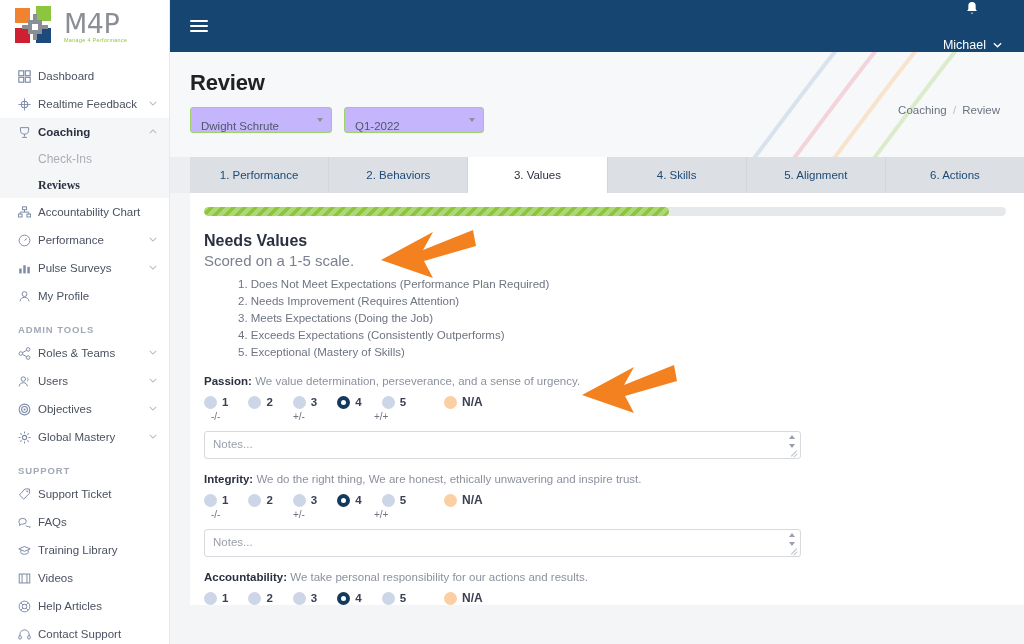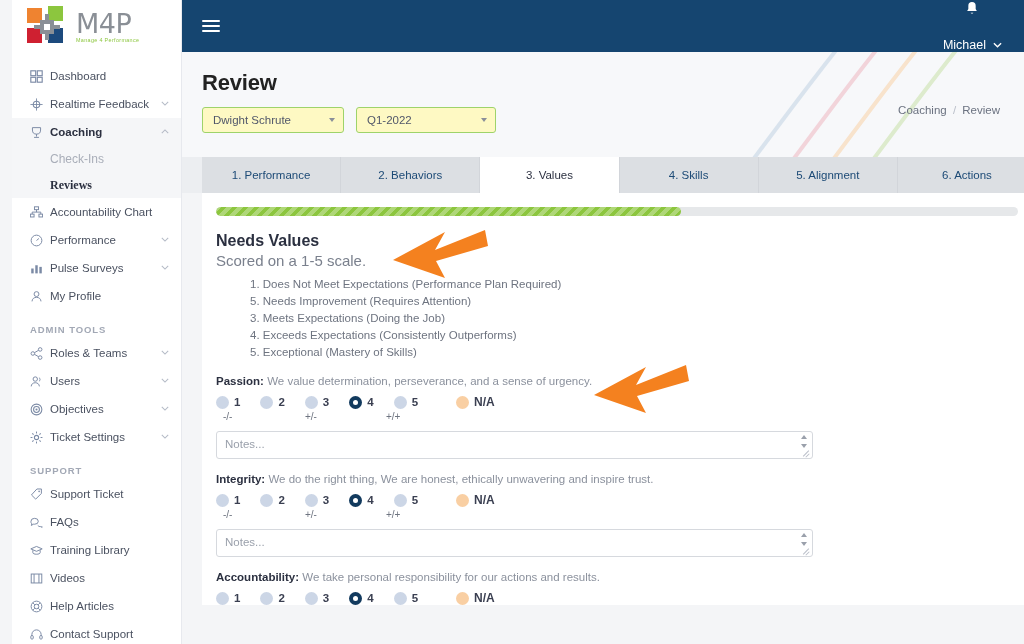--- a/index.html
+++ b/index.html
@@ -3,21 +3,21 @@
 <meta charset="utf-8">
 <style>
   * { box-sizing: border-box; margin: 0; padding: 0; }
   html, body { width: 1024px; height: 644px; overflow: hidden; }
   body {
     font-family: "Liberation Sans", sans-serif;
     background: #f4f5f7;
     color: #3a3f51;
     -webkit-font-smoothing: antialiased;
   }
-  .app { display: flex; width: 1024px; height: 644px; position: relative; padding-left: 12px; }
+  .app { display: flex; width: 1024px; height: 644px; position: relative; }
 
   
   .sidebar {
     width: 170px; height: 644px; background: #ffffff;
     border-right: 1px solid #e7e9ee;
     position: relative; overflow: hidden; flex: 0 0 170px;
   }
   .brand {
     height: 52px; display: flex; align-items: center; padding-left: 14px; gap: 6px;
   }
@@ -86,22 +86,22 @@
 
   .page-head {
     position: relative; height: 105px; background: #f7f8fa; overflow: hidden;
     padding: 18px 0 0 20px;
   }
   .swoosh { position: absolute; right: -40px; top: -40px; width: 330px; height: 200px; pointer-events:none; }
   .page-title { font-size: 22px; font-weight: 700; color: #222; letter-spacing: -0.2px; }
   .selects { display: flex; gap: 12px; margin-top: 11px; position: relative; z-index: 2; }
   .select {
     position: relative; height: 26px; border: 1px solid #9ed36a; border-radius: 3px;
-    background: #fef9c3; font-size: 11.5px; color: #51576a;
-    display: flex; align-items: center; padding: 0 22px 0 10px; cursor: pointer;
+    background: #c4b5fd; font-size: 11.5px; color: #51576a;
+    display: flex; align-items: flex-end; padding: 0 22px 0 10px; cursor: pointer;
   }
   .select.wide { width: 142px; }
   .select.narrow { width: 140px; }
   .select .caret {
     position: absolute; right: 8px; top: 50%; transform: translateY(-50%);
     border-left: 3.5px solid transparent; border-right: 3.5px solid transparent;
     border-top: 4px solid #8a8f99;
   }
   .crumb {
     position: absolute; right: 24px; top: 52px; font-size: 11.5px; color: #6b7280; z-index: 2;
@@ -371,21 +371,21 @@
                 <line x1="8" y1="13" x2="8" y2="15.3"></line>
                 <line x1="0.7" y1="8" x2="3" y2="8"></line>
                 <line x1="13" y1="8" x2="15.3" y2="8"></line>
                 <line x1="2.8" y1="2.8" x2="4.4" y2="4.4"></line>
                 <line x1="11.6" y1="11.6" x2="13.2" y2="13.2"></line>
                 <line x1="13.2" y1="2.8" x2="11.6" y2="4.4"></line>
                 <line x1="4.4" y1="11.6" x2="2.8" y2="13.2"></line>
               </g>
             </svg>
         </span>
-        <span class="lbl">Ticket Settings</span>
+        <span class="lbl">Global Mastery</span>
         <span class="chev">
           <svg width="8" height="5" viewBox="0 0 10 6">
               <path d="M1 1l4 4 4-4" fill="none" stroke="currentColor" stroke-width="1.3"></path>
             </svg>
         </span>
       </div>
 
       <div class="nav-section">SUPPORT</div>
 
       <div class="nav-item">
@@ -533,21 +533,21 @@
     <div class="panel">
       <div class="progress">
         <div class="bar" style="width: 58%;"></div>
       </div>
 
       <div class="sec-title">Needs Values</div>
       <div class="sec-sub">Scored on a 1-5 scale.</div>
 
       <ul class="scale-list">
         <li>1. Does Not Meet Expectations (Performance Plan Required)</li>
-        <li>5. Needs Improvement (Requires Attention)</li>
+        <li>2. Needs Improvement (Requires Attention)</li>
         <li>3. Meets Expectations (Doing the Job)</li>
         <li>4. Exceeds Expectations (Consistently Outperforms)</li>
         <li>5. Exceptional (Mastery of Skills)</li>
       </ul>
 
       <div class="criterion">
         <div class="crit-head">
           <b>Passion:</b>
           <span>We value determination, perseverance, and a sense of urgency.</span>
         </div>

